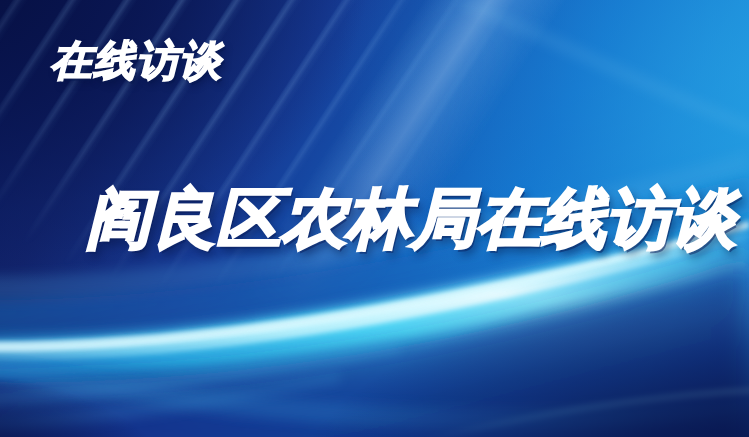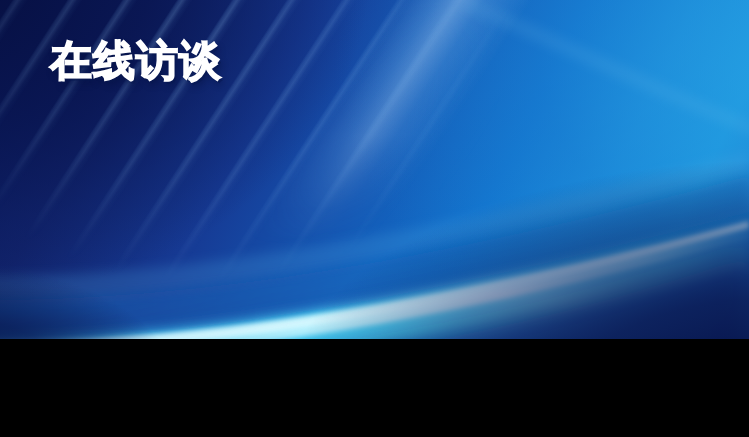--- a/index.html
+++ b/index.html
@@ -8,23 +8,24 @@
     padding: 0;
     background: #000;
   }
   body {
     font-family: "DejaVu Sans", "Liberation Sans", sans-serif;
   }
 
   #banner {
     position: relative;
     width: 749px;
-    height: 339px;
+    height: 437px;
     overflow: hidden;
     background: #101f63;
+    font-style: italic;
   }
 
   
   .bg-layer {
     position: absolute;
     inset: 0;
     pointer-events: none;
   }
 
   
@@ -233,14 +234,15 @@
     <path d="M -20,416 C 80,412 200,398 340,372 L 340,382 C 200,410 80,428 -20,434 Z" fill="#3f9ddb" opacity="0.22" filter="url(#blurMd)"></path>
 
     <path d="M 470,0 C 560,34 660,86 760,126 L 760,136 C 655,98 552,46 458,6 Z" fill="#7fc8ef" opacity="0.14" filter="url(#blurMd)"></path>
   </svg>
 
   <div class="bg-layer bg-br-dark"></div>
   <div class="bg-layer bg-bl-dark"></div>
 
   <div class="label-small">在线访谈</div>
 
+  <div class="title-main">阎良区农林局在线访谈</div>
 
 </div>
 
 </body></html>

